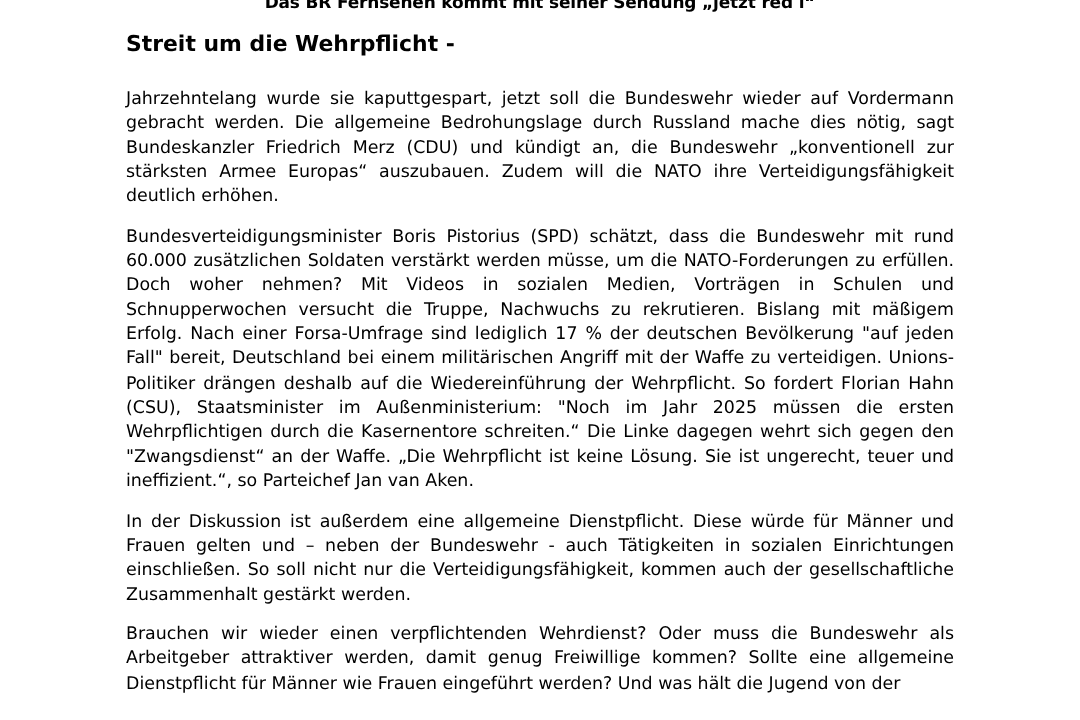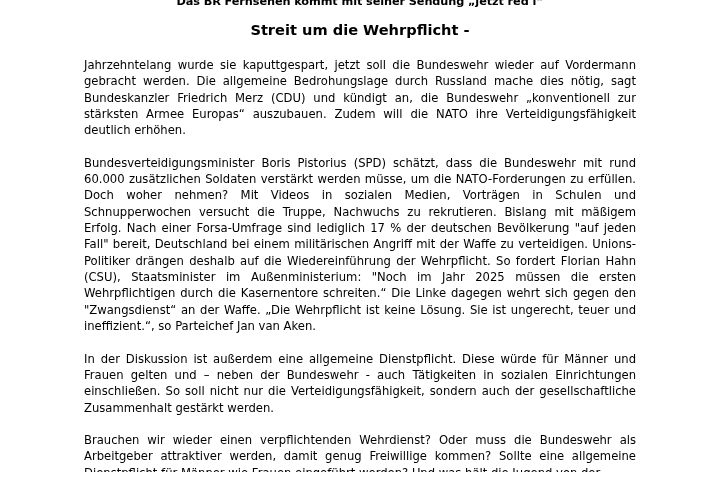--- a/index.html
+++ b/index.html
@@ -41,36 +41,35 @@
     line-height: 15px;
     letter-spacing: -0.1px;
     margin: 0;
   }
   .show-header .line {
     display: block;
     white-space: nowrap;
   }
 
   .headline {
-    text-align: center;
     font-weight: bold;
     font-size: 14.6px;
     line-height: 20px;
     margin: 11px 0 16px 0;
   }
   .headline .line {
     display: block;
   }
 
   
   .body-copy {
     margin-top: 17px;
   }
   .para {
-    margin: 16px 0 10px 0;
+    margin: 4px 0 10px 0;
     font-size: 11.6px;
     line-height: 16.35px;
     text-align: justify;
     text-justify: inter-word;
     hyphens: none;
   }
   .para:last-child {
     margin-bottom: 0;
   }
 </style>
@@ -85,19 +84,19 @@
       <span class="line">Das BR Fernsehen kommt mit seiner Sendung „jetzt red i“</span>
     </div>
 
     <h1 class="headline">
       <span class="line">Streit um die Wehrpflicht -</span>
     </h1>
 
     <div class="body-copy">
       <p class="para">Jahrzehntelang wurde sie kaputtgespart, jetzt soll die Bundeswehr wieder auf Vordermann gebracht werden. Die allgemeine Bedrohungslage durch Russland mache dies nötig, sagt Bundeskanzler Friedrich Merz (CDU) und kündigt an, die Bundeswehr „konventionell zur stärksten Armee Europas“ auszubauen. Zudem will die NATO ihre Verteidigungsfähigkeit deutlich erhöhen.</p>
       <p class="para">Bundesverteidigungsminister Boris Pistorius (SPD) schätzt, dass die Bundeswehr mit rund 60.000 zusätzlichen Soldaten verstärkt werden müsse, um die NATO-Forderungen zu erfüllen. Doch woher nehmen? Mit Videos in sozialen Medien, Vorträgen in Schulen und Schnupperwochen versucht die Truppe, Nachwuchs zu rekrutieren. Bislang mit mäßigem Erfolg. Nach einer Forsa-Umfrage sind lediglich 17 % der deutschen Bevölkerung "auf jeden Fall" bereit, Deutschland bei einem militärischen Angriff mit der Waffe zu verteidigen. Unions-Politiker drängen deshalb auf die Wiedereinführung der Wehrpflicht. So fordert Florian Hahn (CSU), Staatsminister im Außenministerium: "Noch im Jahr 2025 müssen die ersten Wehrpflichtigen durch die Kasernentore schreiten.“ Die Linke dagegen wehrt sich gegen den "Zwangsdienst“ an der Waffe. „Die Wehrpflicht ist keine Lösung. Sie ist ungerecht, teuer und ineffizient.“, so Parteichef Jan van Aken.</p>
-      <p class="para">In der Diskussion ist außerdem eine allgemeine Dienstpflicht. Diese würde für Männer und Frauen gelten und – neben der Bundeswehr - auch Tätigkeiten in sozialen Einrichtungen einschließen. So soll nicht nur die Verteidigungsfähigkeit, sondern auch der gesellschaftliche Zusammenhalt gestärkt werden.</p>
+      <p class="para">In der Diskussion ist außerdem eine allgemeine Dienstpflicht. Diese würde für Männer und Frauen gelten und – neben der Bundeswehr - auch Tätigkeiten in sozialen Einrichtungen einschließen. So soll nicht nur die Verteidigungsfähigkeit, kommen auch der gesellschaftliche Zusammenhalt gestärkt werden.</p>
       <p class="para">Brauchen wir wieder einen verpflichtenden Wehrdienst? Oder muss die Bundeswehr als Arbeitgeber attraktiver werden, damit genug Freiwillige kommen? Sollte eine allgemeine Dienstpflicht für Männer wie Frauen eingeführt werden? Und was hält die Jugend von der</p>
     </div>
 
   </div>
 
 </div>
 
 </body></html>

